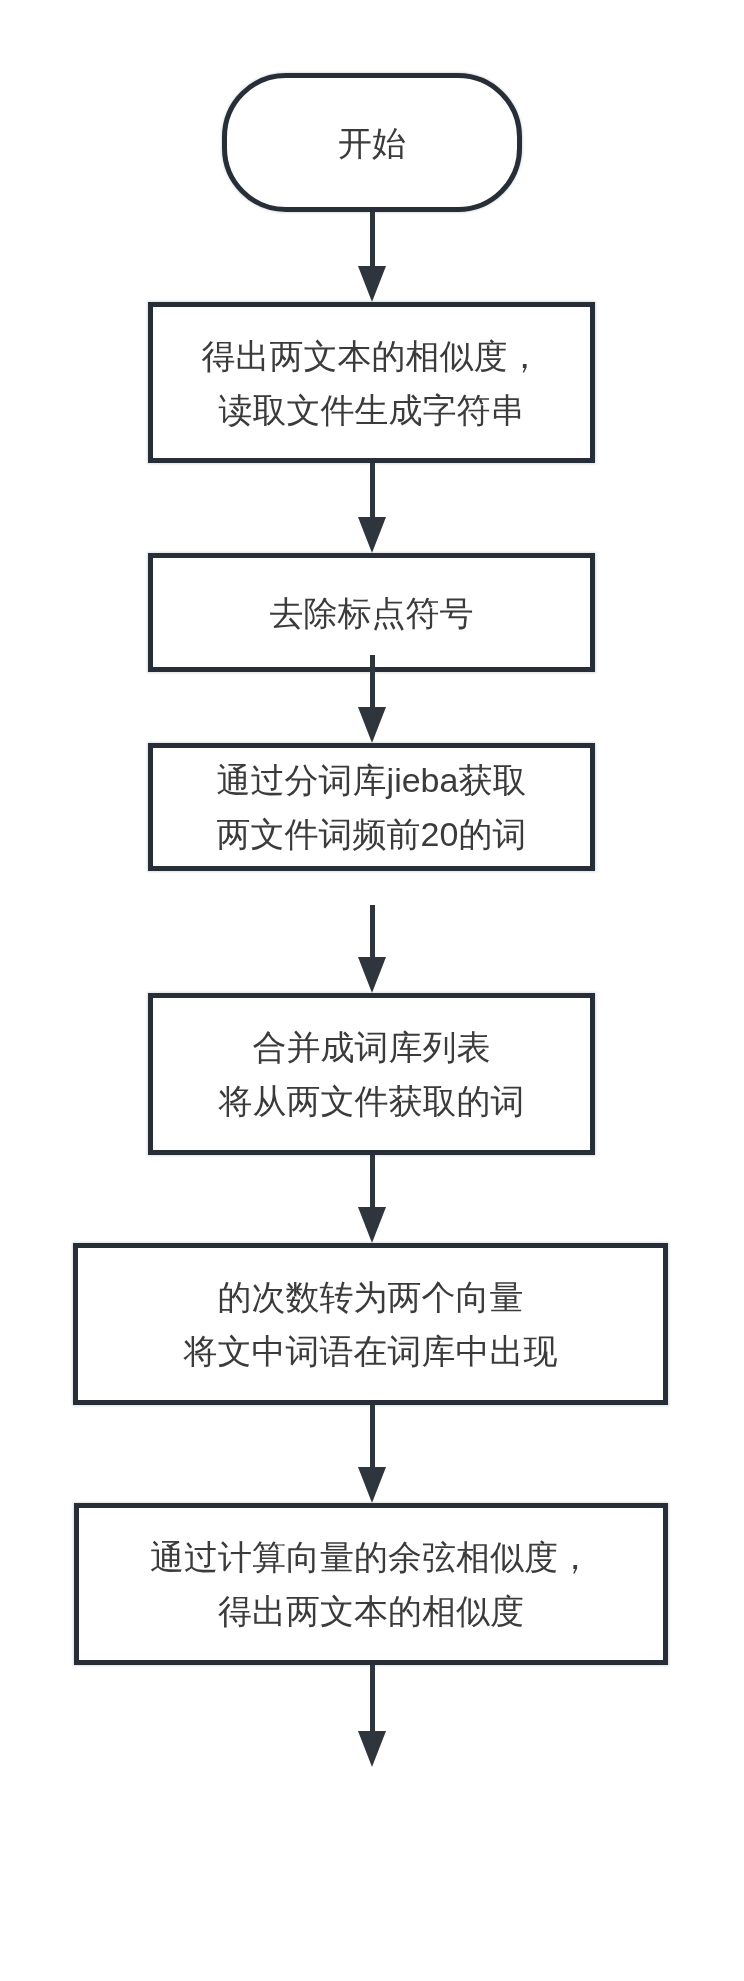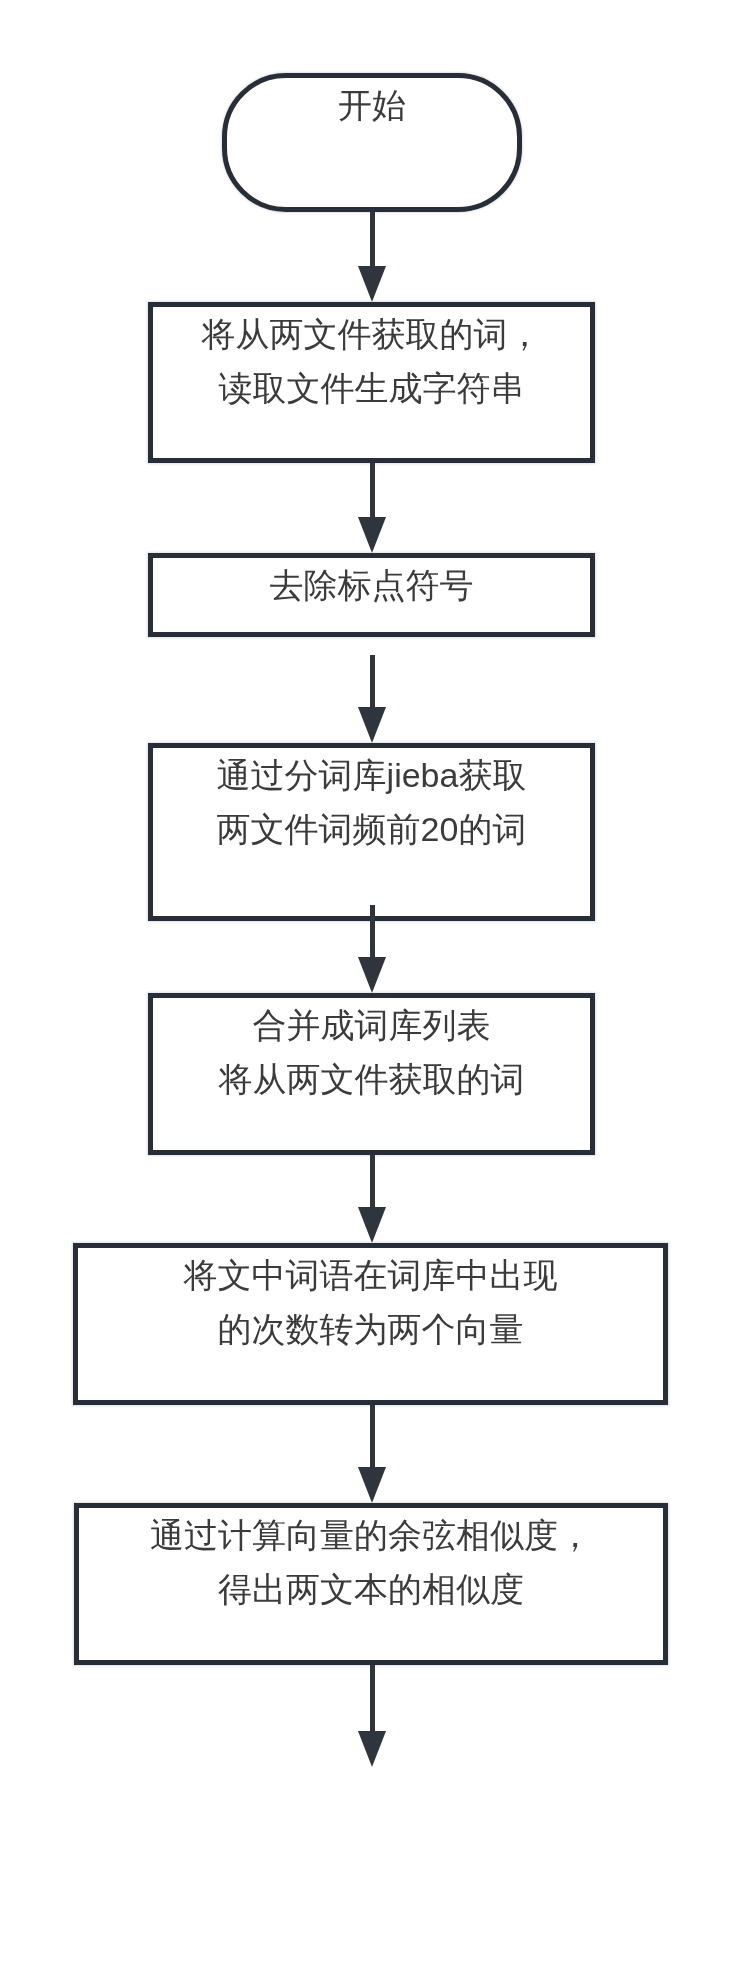--- a/index.html
+++ b/index.html
@@ -17,38 +17,39 @@
   }
   .node {
     position: absolute;
     box-sizing: border-box;
     border: 5px solid #272e38;
     background: #ffffff;
     color: #3b3b3b;
     display: flex;
     flex-direction: column;
     align-items: center;
+    justify-content: center;
     text-align: center;
     font-size: 34px;
     line-height: 54px;
     box-shadow: 0 0 2px 1px rgba(175,185,195,0.45);
   }
   .terminal {
     border-radius: 64px;
   }
   .node .line { white-space: nowrap; }
 
   
   .start-node { left: 222px; top: 73px;   width: 300px; height: 139px; }
   .end-node   { left: 222px; top: 1767px; width: 300px; height: 140px; }
 
   
   .b1 { left: 148px; top: 302px;  width: 447px; height: 161px; }
-  .b2 { left: 148px; top: 553px;  width: 447px; height: 84px; }
-  .b3 { left: 148px; top: 743px;  width: 447px; height: 178px; }
+  .b2 { left: 148px; top: 553px;  width: 447px; height: 119px; }
+  .b3 { left: 148px; top: 743px;  width: 447px; height: 128px; }
   .b4 { left: 148px; top: 993px;  width: 447px; height: 162px; }
   .b5 { left: 73px;  top: 1243px; width: 595px; height: 162px; }
   .b6 { left: 74px;  top: 1503px; width: 594px; height: 162px; }
 
   
   .arrow {
     position: absolute;
     left: 358px;
     width: 28px;
     display: flex;
@@ -83,21 +84,21 @@
   <div class="node terminal start-node">
     <span class="line">开始</span>
   </div>
 
   <div class="arrow a1">
     <div class="shaft"></div>
     <div class="head"></div>
   </div>
 
   <div class="node b1">
-    <span class="line">将从两文件获取的词，</span>
+    <span class="line">得出两文本的相似度，</span>
     <span class="line">读取文件生成字符串</span>
   </div>
 
   <div class="arrow a2">
     <div class="shaft"></div>
     <div class="head"></div>
   </div>
 
   <div class="node b2">
     <span class="line">去除标点符号</span>
@@ -122,22 +123,22 @@
     <span class="line">合并成词库列表</span>
     <span class="line">将从两文件获取的词</span>
   </div>
 
   <div class="arrow a5">
     <div class="shaft"></div>
     <div class="head"></div>
   </div>
 
   <div class="node b5">
+    <span class="line">的次数转为两个向量</span>
     <span class="line">将文中词语在词库中出现</span>
-    <span class="line">的次数转为两个向量</span>
   </div>
 
   <div class="arrow a6">
     <div class="shaft"></div>
     <div class="head"></div>
   </div>
 
   <div class="node b6">
     <span class="line">通过计算向量的余弦相似度，</span>
     <span class="line">得出两文本的相似度</span>

